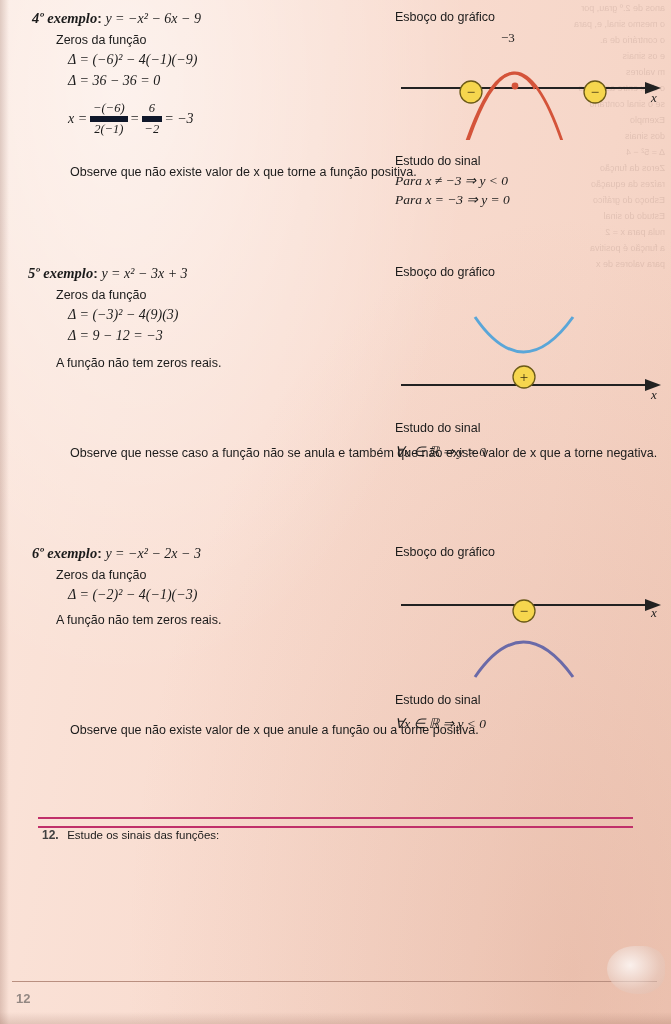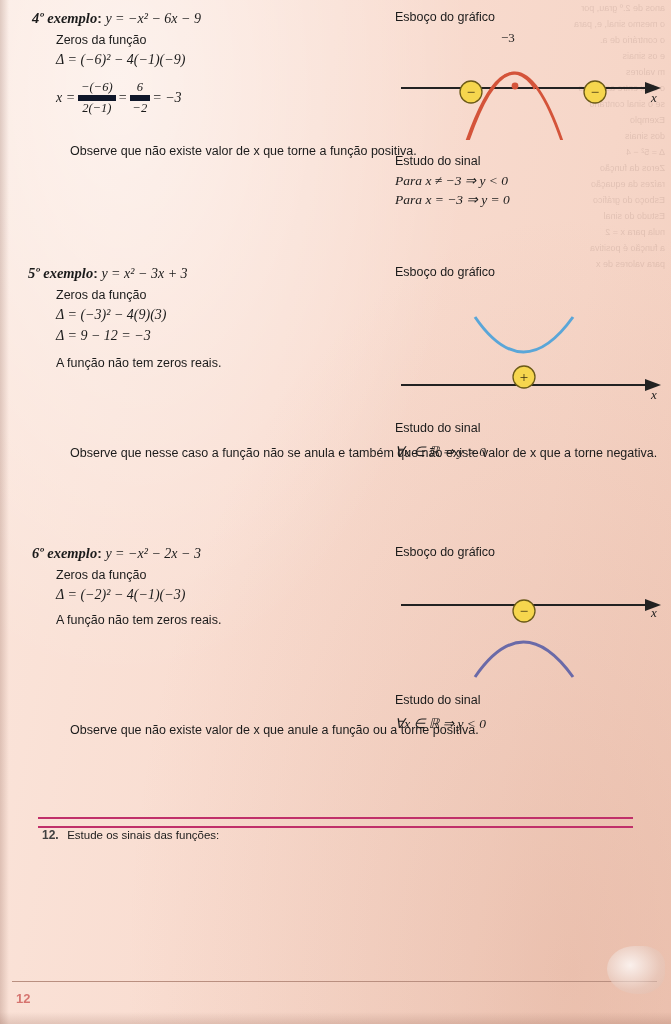--- a/index.html
+++ b/index.html
@@ -68,21 +68,21 @@
   }
 
   .sub {
     font-size: 12.5px;
     margin: 4px 0 4px 28px;
   }
   .math {
     font-family: "Liberation Serif", serif;
     font-size: 14px;
     font-style: italic;
-    margin: 5px 0 5px 28px;
+    margin: 5px 0 5px 40px;
     white-space: nowrap;
   }
   .math .rm { font-style: normal; }
 
   .frac-line {
     display: inline-flex;
     align-items: center;
     vertical-align: middle;
   }
   .frac {
@@ -190,21 +190,21 @@
     right: 14px;
     bottom: 42px;
     height: 1px;
     background: #b98f80;
   }
   .pagenum {
     position: absolute;
     left: 16px;
     bottom: 18px;
     font-size: 13px;
-    color: #b91c1c;
+    color: #404040;
     font-weight: bold;
     opacity: 0.55;
   }
   .corner-smudge {
     position: absolute;
     right: 6px;
     bottom: 30px;
     width: 58px;
     height: 48px;
     border-radius: 50% 40% 45% 55%;
@@ -248,20 +248,21 @@
   </div>
 
 <div class="content">
 
   <div class="ex-block" style="height:255px;">
     <div class="ex-title">
       <span class="eq-b">4º exemplo</span><span>: </span><span class="eq">y = −x² − 6x − 9</span>
     </div>
     <div class="sub">Zeros da função</div>
     <div class="math">Δ = (−6)² − 4(−1)(−9)</div>
+    <div class="math">Δ = 36 − 36 = 0</div>
 
     <div class="math" style="margin-top:12px;">
       <span class="frac-line">
         <span>x =</span>
         <span class="frac">
           <span class="num">−(−6)</span>
           <span class="den">2(−1)</span>
         </span>
         <span class="rm">=</span>
         <span class="frac">

